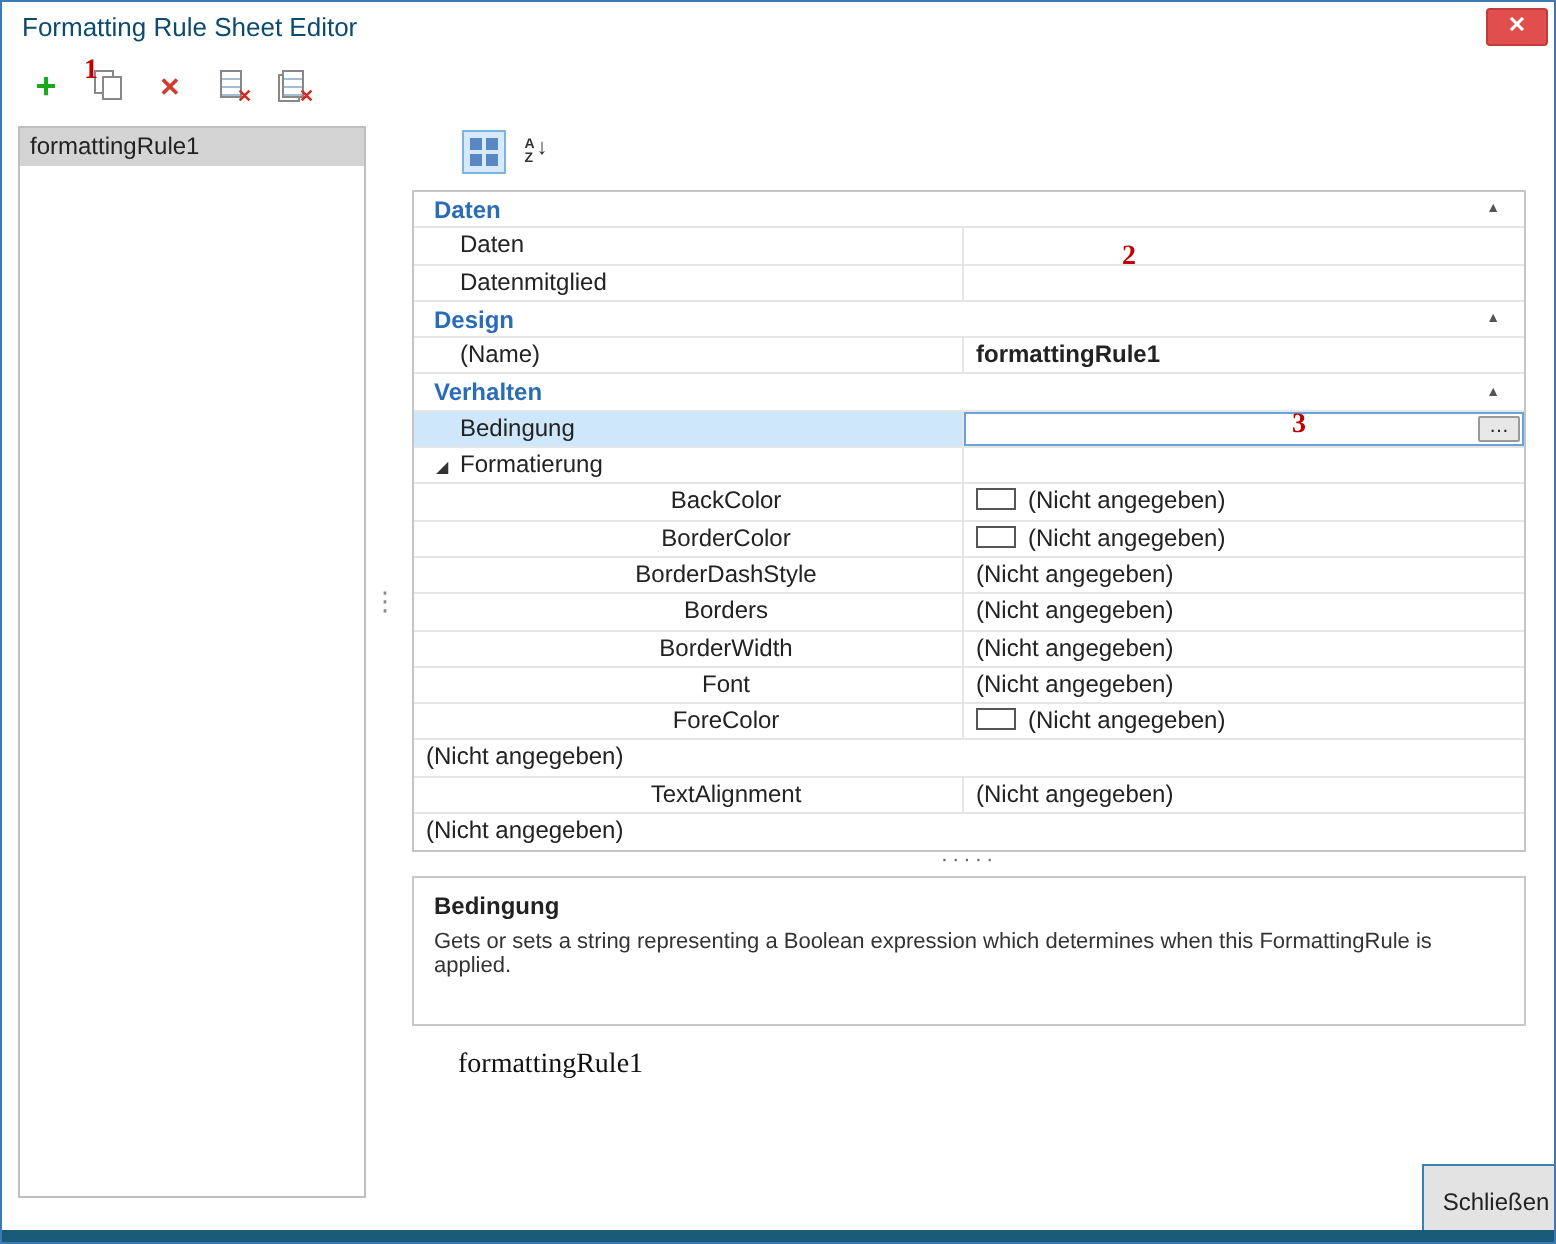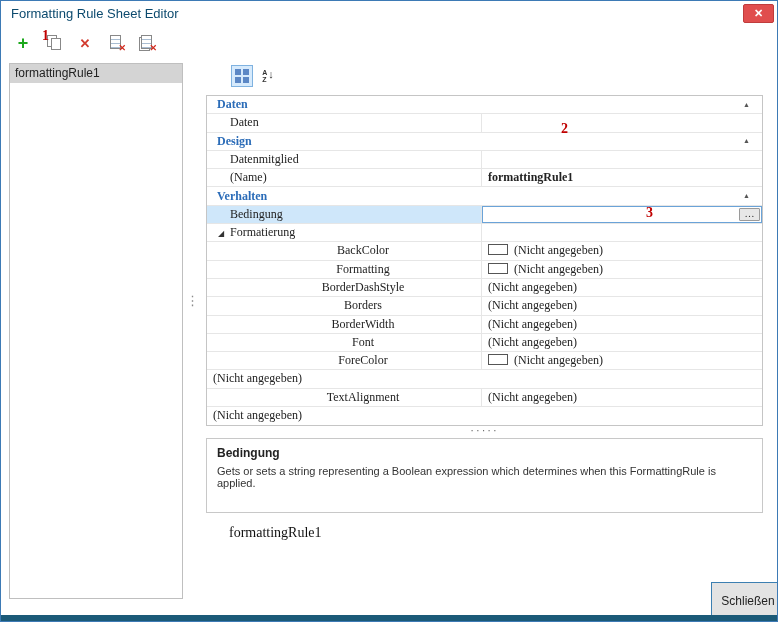--- a/index.html
+++ b/index.html
@@ -36,21 +36,21 @@
   .list-item.sel{background:#d4d4d4;}
   .vdots{position:absolute;left:185px;top:295px;color:#8a8a8a;font-size:13px;line-height:10px;cursor:row-resize;}
   
   .pg-toolbar{position:absolute;left:230px;top:64px;display:flex;gap:4px;}
   .pgt-btn{width:22px;height:22px;display:flex;align-items:center;justify-content:center;border:1px solid transparent;}
   .pgt-btn.sel{background:#d6eafc;border-color:#7fb2e0;}
   .az{display:flex;flex-direction:column;font-size:7px;line-height:7px;font-weight:bold;color:#333;}
   .dar{font-size:11px;color:#333;margin-left:1px;line-height:11px;}
   
   .pgrid{position:absolute;left:205px;top:94px;width:557px;border:1px solid #c5c5c5;background:#fff;}
-  .row{display:flex;height:18.3px;border-bottom:1px solid #e6e6e6;align-items:stretch;font-family:Liberation Serif, serif;}
+  .row{display:flex;height:18.3px;border-bottom:1px solid #e6e6e6;align-items:stretch;}
   .row:last-child{border-bottom:none;}
   .row.category{padding-left:10px;align-items:center;}
   .cat-label{color:var(--category-text);font-weight:bold;flex:1;}
   .cat-arrow{font-size:7px;color:#555;margin-right:12px;}
   .cell{line-height:17px;white-space:nowrap;overflow:hidden;}
   .cell.name{width:275px;border-right:1px solid #e6e6e6;}
   .cell.val{flex:1;padding-left:6px;position:relative;}
   .ind1{padding-left:23px;}
   .ind2{padding-left:38px;text-align:center;}
   .expander{display:inline-block;width:12px;margin-left:-12px;font-size:8px;color:#333;}
@@ -140,50 +140,50 @@
     </div>
 
   <div class="pgrid" id="pgrid">
       <div class="row category">
         <span class="cat-label">Daten</span>
         <span class="cat-arrow">▲</span>
       </div>
       <div class="row prop">
         <div class="cell name ind1"><span>Daten</span></div>
       </div>
+      <div class="row prop">
+        <div class="cell name ind1"><span>Datenmitglied</span></div>
+        <div class="cell val"><span></span></div>
+      </div>
       <div class="row category">
         <span class="cat-label">Design</span>
         <span class="cat-arrow">▲</span>
       </div>
       <div class="row prop">
-        <div class="cell name ind1"><span>Datenmitglied</span></div>
-        <div class="cell val"><span></span></div>
-      </div>
-      <div class="row prop">
         <div class="cell name ind1"><span>(Name)</span></div>
         <div class="cell val"><span class="vbold">formattingRule1</span></div>
       </div>
       <div class="row category">
         <span class="cat-label">Verhalten</span>
         <span class="cat-arrow">▲</span>
       </div>
       <div class="row prop sel">
         <div class="cell name ind1"><span>Bedingung</span></div>
         <div class="cell val"><span></span><span class="ell-btn">…</span></div>
       </div>
       <div class="row prop">
         <div class="cell name ind1"><span class="expander">◢</span><span>Formatierung</span></div>
         <div class="cell val"><span></span></div>
       </div>
       <div class="row prop">
         <div class="cell name ind2"><span>BackColor</span></div>
         <div class="cell val"><span class="swatch"></span><span>(Nicht angegeben)</span></div>
       </div>
       <div class="row prop">
-        <div class="cell name ind2"><span>Formatting</span></div>
+        <div class="cell name ind2"><span>BorderColor</span></div>
         <div class="cell val"><span class="swatch"></span><span>(Nicht angegeben)</span></div>
       </div>
       <div class="row prop">
         <div class="cell name ind2"><span>BorderDashStyle</span></div>
         <div class="cell val"><span>(Nicht angegeben)</span></div>
       </div>
       <div class="row prop">
         <div class="cell name ind2"><span>Borders</span></div>
         <div class="cell val"><span>(Nicht angegeben)</span></div>
       </div>

